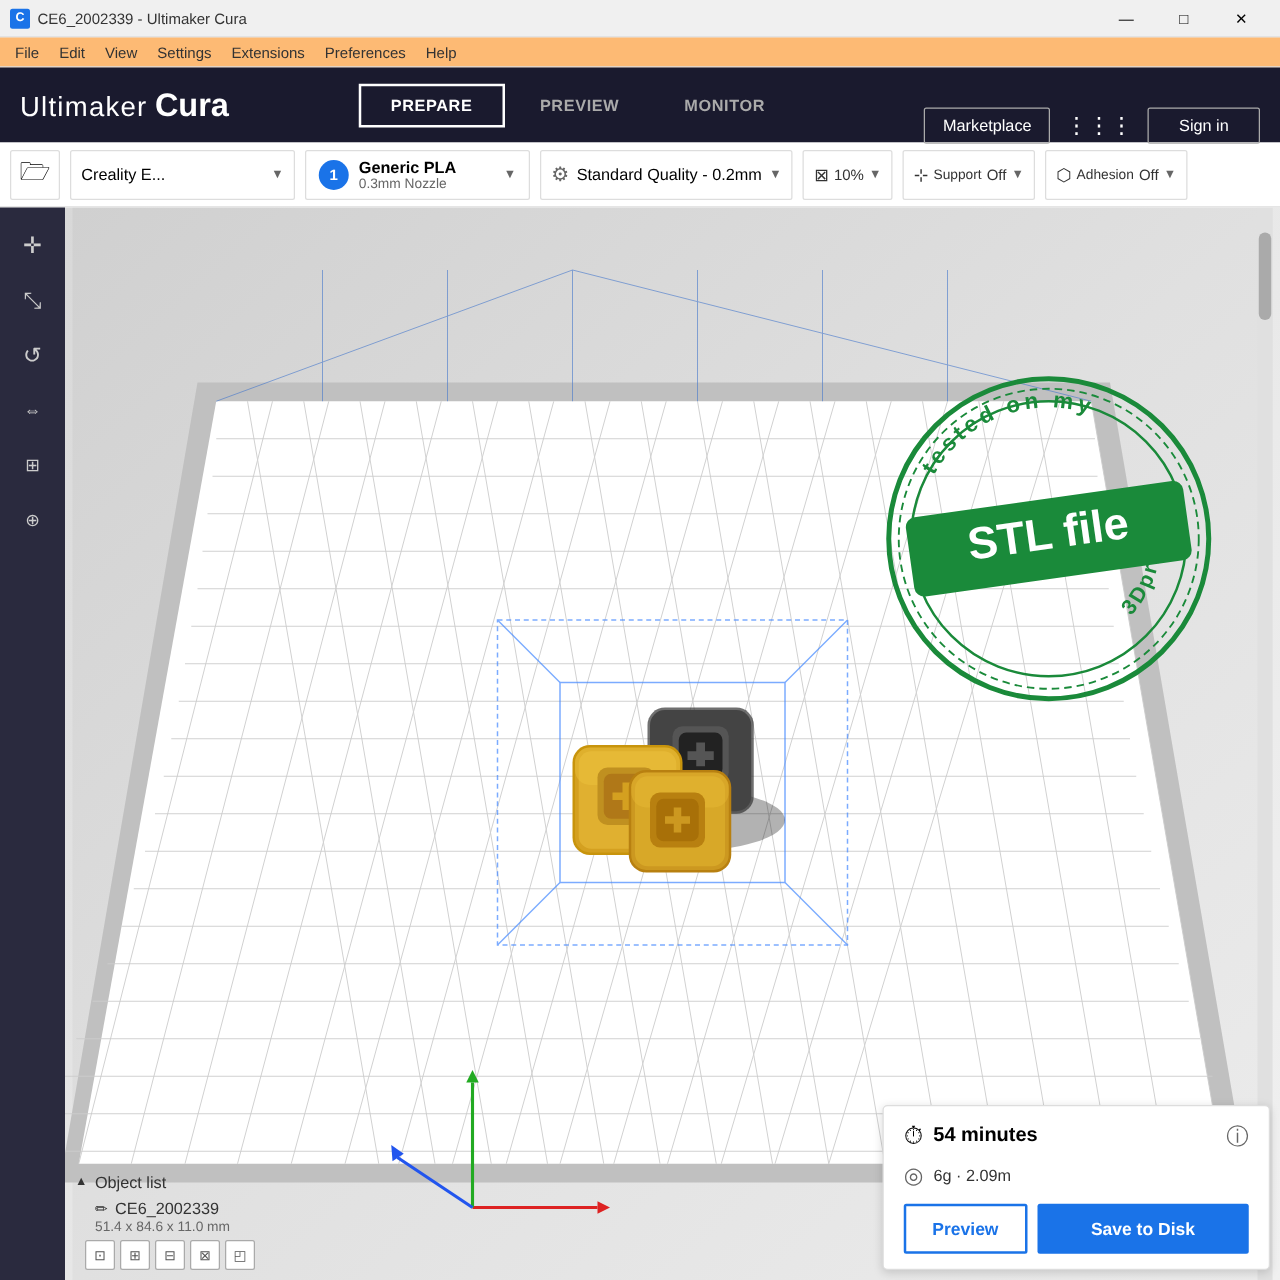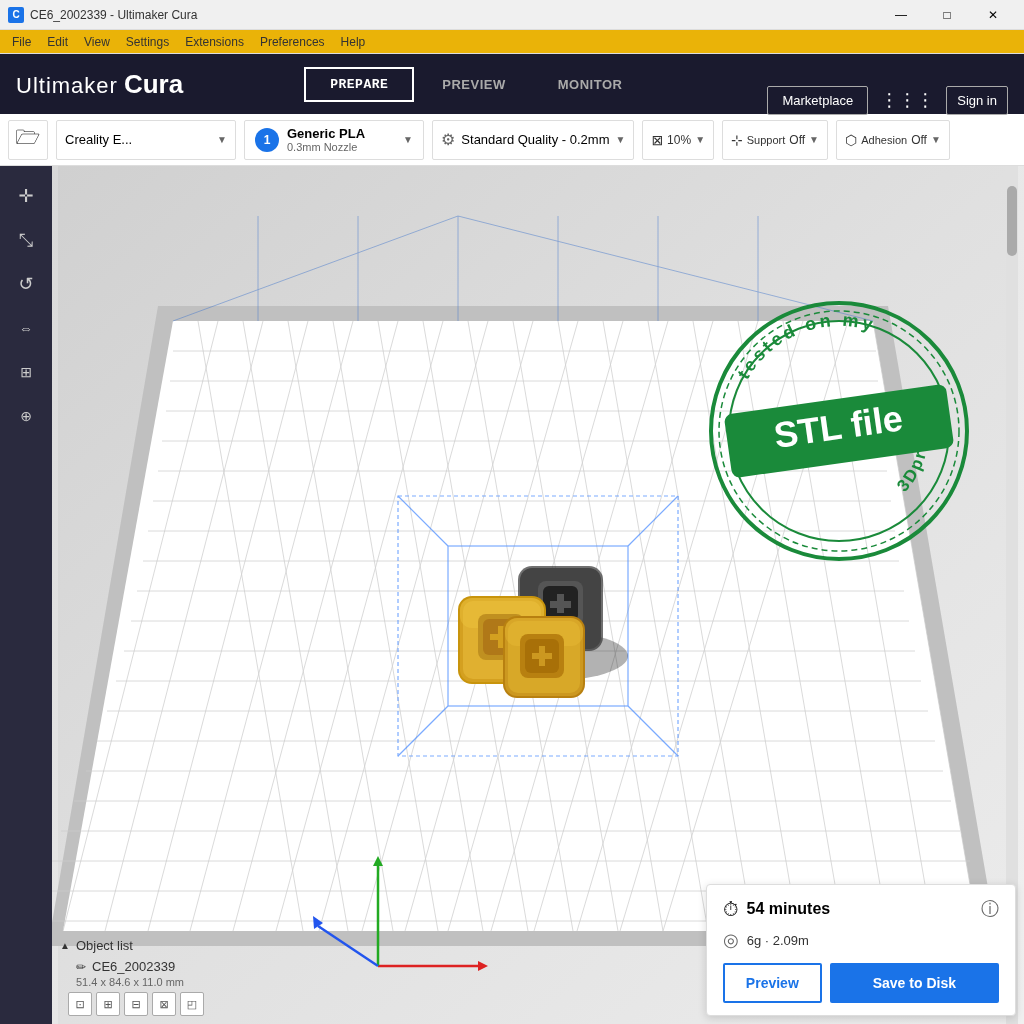--- a/index.html
+++ b/index.html
@@ -16,21 +16,21 @@
       border-bottom: 1px solid #ddd;
     }
     .title-bar-left { display: flex; align-items: center; gap: 6px; font-size: 12px; color: #333; }
     .title-bar-icon { width: 16px; height: 16px; background: #0078d4; border-radius: 2px; }
     .title-bar-controls { display: flex; gap: 0; }
     .title-bar-btn { width: 46px; height: 30px; border: none; background: transparent; cursor: pointer; font-size: 12px; display: flex; align-items: center; justify-content: center; }
 
     
     .menu-bar {
       height: 24px;
-      background: #eab308;
+      background: #fdba74;
       display: flex;
       align-items: center;
       padding: 0 4px;
       border-bottom: 1px solid #ddd;
     }
     .menu-item { padding: 2px 8px; font-size: 12px; color: #333; cursor: pointer; }
 
     
     .app-header {
       height: 60px;
@@ -38,26 +38,26 @@
       display: flex;
       align-items: center;
       padding: 0 16px;
     }
     .app-logo { display: flex; align-items: baseline; gap: 6px; }
     .logo-ultimaker { font-size: 22px; font-weight: 300; color: white; letter-spacing: 1px; }
     .logo-cura { font-size: 26px; font-weight: 700; color: white; }
 
     .nav-tabs { display: flex; align-items: center; gap: 4px; margin: 0 auto; }
     .nav-tab { padding: 8px 24px; font-size: 13px; font-weight: 600; color: #aaa; cursor: pointer; letter-spacing: 0.5px; border: none; background: transparent; }
-    .nav-tab.active { color: white; border: 2px solid white; font-family: Liberation Mono, monospace; }
+    .nav-tab.active { color: white; border: 2px solid white; }
 
     .header-right { display: flex; align-items: center; gap: 8px; margin-top: 32px; }
     .marketplace-btn { padding: 6px 14px; border: 1px solid #aaa; background: transparent; color: white; font-size: 13px; cursor: pointer; border-radius: 2px; }
     .grid-icon { color: white; font-size: 18px; cursor: pointer; padding: 4px; }
-    .signin-btn { padding: 6px 10px; border: 1px solid #aaa; background: transparent; color: white; font-size: 13px; cursor: pointer; border-radius: 2px; }
+    .signin-btn { padding: 6px 24px; border: 1px solid #aaa; background: transparent; color: white; font-size: 13px; cursor: pointer; border-radius: 2px; }
 
     
     .toolbar {
       height: 52px;
       background: white;
       display: flex;
       align-items: center;
       padding: 0 8px;
       gap: 8px;
       border-bottom: 1px solid #ddd;

